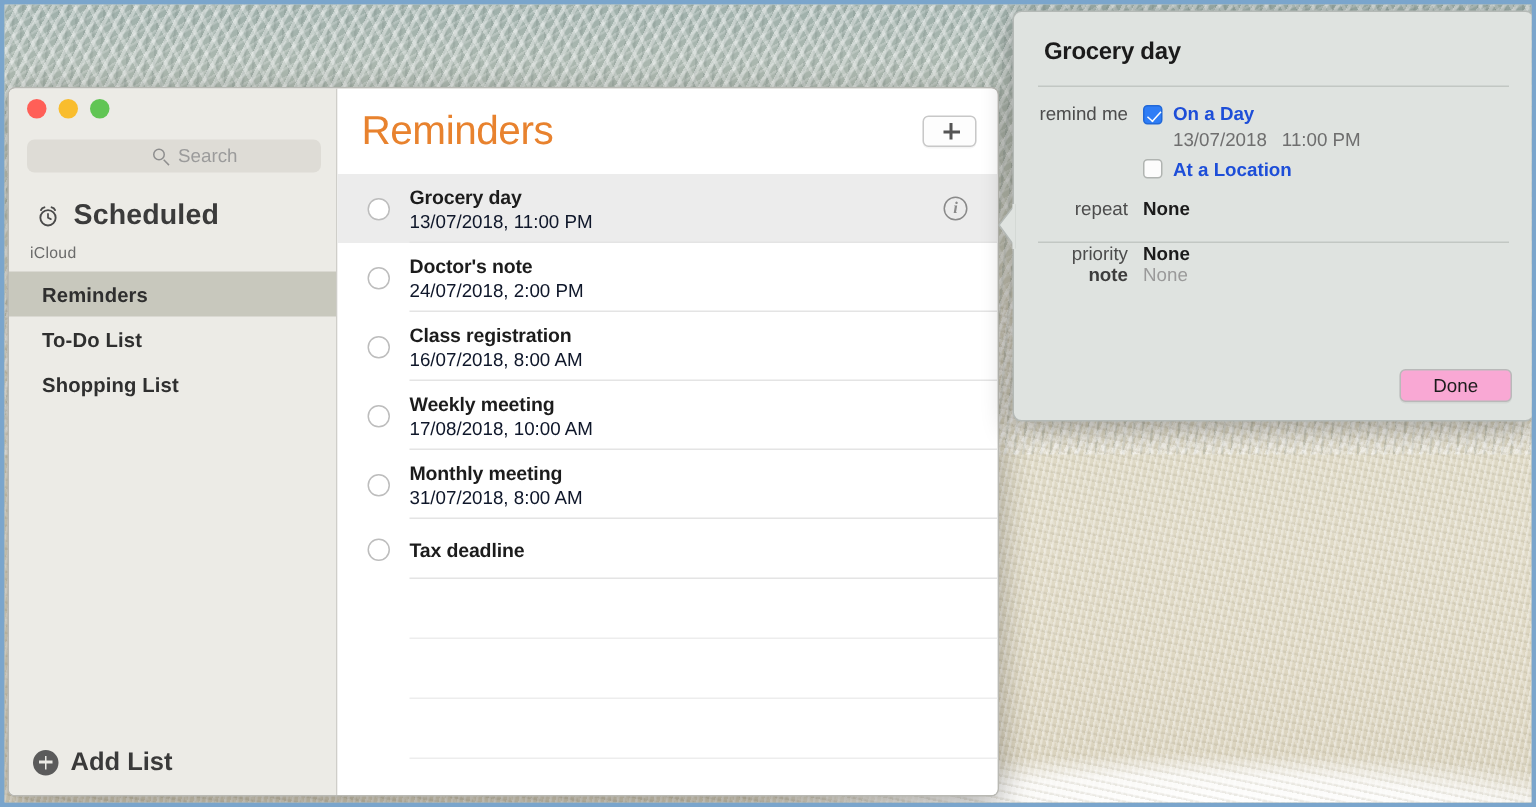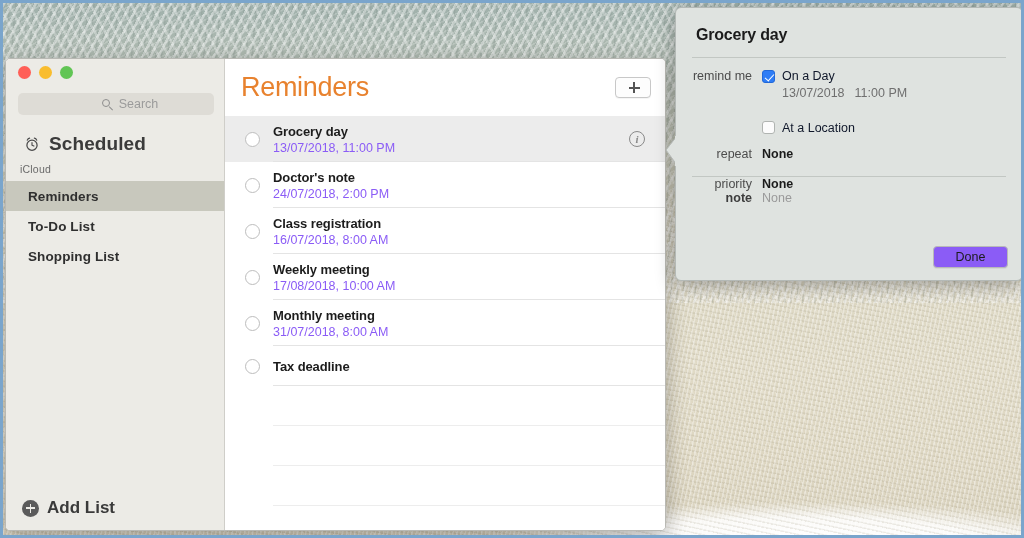--- a/index.html
+++ b/index.html
@@ -156,21 +156,21 @@
     padding-left:20px; position:relative;
   }
   .reminder-row.selected { background:#ececec; }
   .check-circle {
     width:15px; height:15px; border-radius:50%;
     border:1.4px solid #bdbdbd; background:#fff; flex:0 0 15px;
     margin-right:13px; cursor:default;
   }
   .reminder-text { display:flex; flex-direction:column; gap:2px; flex:1; }
   .reminder-title { font-size:13px; color:#1c1c1c; font-weight:700; letter-spacing:-.1px; }
-  .reminder-date  { font-size:12.5px; color:#8b5cf6; font-weight:400; }
+  .reminder-date  { font-size:12.5px; color:#0f172a; font-weight:400; }
   .reminder-sep {
     position:absolute; left:48px; right:0; bottom:0; height:1px; background:#e4e4e4;
   }
   .info-icon {
     width:16px; height:16px; border-radius:50%;
     border:1.3px solid #8a8a8a; color:#8a8a8a;
     font-size:11px; font-family:"Liberation Serif", serif; font-style:italic;
     display:flex; align-items:center; justify-content:center;
     margin-right:20px; cursor:default; font-weight:700;
   }
@@ -207,27 +207,27 @@
     width:13px; height:13px; border-radius:3px; flex:0 0 13px;
     border:1px solid #b0b4b1; background:#fcfcfc; margin-right:7px;
     position:relative; cursor:default;
   }
   .cbox.checked { background:#2e7df6; border-color:#2168d8; }
   .cbox.checked::after {
     content:""; position:absolute; left:4px; top:1px;
     width:4px; height:8px; border:solid #fff;
     border-width:0 1.8px 1.8px 0; transform:rotate(42deg);
   }
-  .cbox-label { font-size:12.5px; color:#0f172a; font-weight:400; }
+  .cbox-label { font-size:12.5px; color:#1d4ed8; font-weight:700; }
   .date-line { font-size:12.5px; color:#6f6f6f; font-weight:400; padding-left:20px; margin-top:3px; }
   .date-line span { margin-right:10px; }
 
   #done-btn {
     position:absolute; right:14px; bottom:12px;
-    width:75px; height:22px; background:#8b5cf6;
+    width:75px; height:22px; background:#f9a8d4;
     border:1px solid #b9b9b9; border-radius:4px;
     font-size:12.5px; color:#1b1b1b; font-weight:400;
     display:flex; align-items:center; justify-content:center;
     cursor:default; box-shadow:0 1px 0 rgba(0,0,0,.05);
   }
 </style>
 </head>
 <body>
 
 <div id="frame">
@@ -375,21 +375,21 @@
     <div class="pop-row" style="margin-top:11px">
       <div class="pop-label">remind me</div>
       <div style="flex:1">
         <div style="display:flex; align-items:center">
           <span class="cbox checked"></span>
           <span class="cbox-label">On a Day</span>
         </div>
         <div class="date-line">
           <span>13/07/2018</span><span>11:00 PM</span>
         </div>
-        <div style="display:flex; align-items:flex-start; margin-top:21px">
+        <div style="display:flex; align-items:flex-start; margin-top:6px">
           <span class="cbox"></span>
           <span class="cbox-label">At a Location</span>
         </div>
       </div>
     </div>
 
     <div class="pop-row" style="margin-top:12px">
       <div class="pop-label">repeat</div>
       <div class="pop-value">None</div>
     </div>

